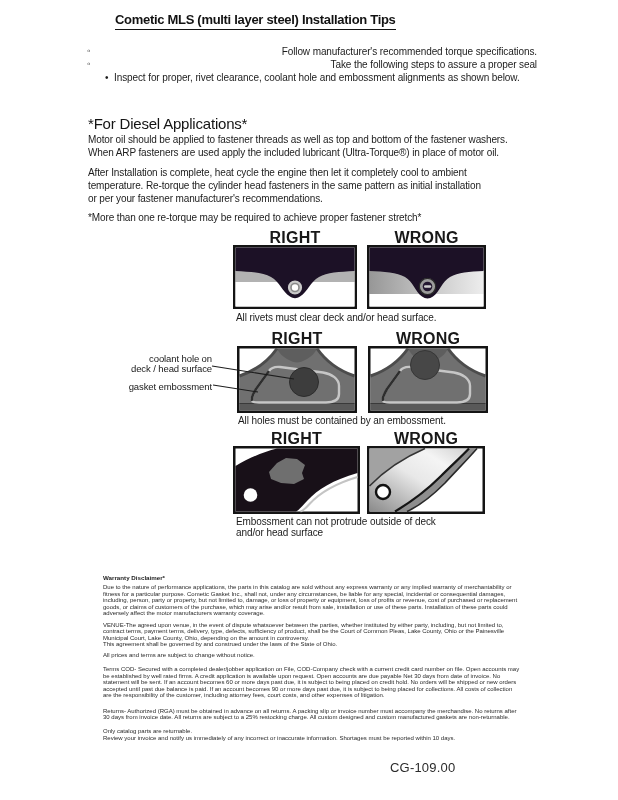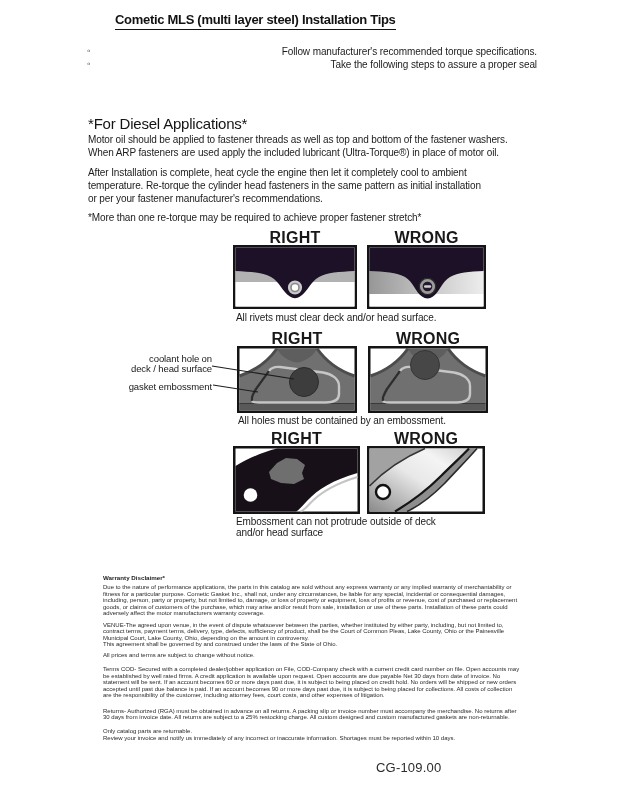--- a/index.html
+++ b/index.html
@@ -45,20 +45,21 @@
 </head>
 <body>
 
 <div class="abs" style="left:99px; top:10px;margin-left:16px;">
   <span class="title">Cometic MLS (multi layer steel) Installation Tips</span>
 </div>
 
 <div class="abs bullets" style="left:87px; top:45px; width:450px;">
   <div class="blt">Follow manufacturer's recommended torque specifications.</div>
   <div class="blt">Take the following steps to assure a proper seal</div>
+  <div class="sub">Inspect for proper, rivet clearance, coolant hole and embossment alignments as shown below.</div>
 </div>
 
 <div class="abs h2" style="left:88px; top:115px;">*For Diesel Applications*</div>
 <div class="abs para pre" style="left:88px; top:133px; width:460px;">Motor oil should be applied to fastener threads as well as top and bottom of the fastener washers.
 When ARP fasteners are used apply the included lubricant (Ultra-Torque®) in place of motor oil.</div>
 <div class="abs para pre" style="left:88px; top:166px; width:460px;">After Installation is complete, heat cycle the engine then let it completely cool to ambient
 temperature. Re-torque the cylinder head fasteners in the same pattern as initial installation
 or per your fastener manufacturer's recommendations.</div>
 <div class="abs para" style="left:88px; top:211px; width:460px;">*More than one re-torque may be required to achieve proper fastener stretch*</div>
 
@@ -180,13 +181,13 @@
 <div class="abs fine pre" style="left:103px; top:666px; width:432px;">Terms COD- Secured with a completed dealer/jobber application on File, COD-Company check with a current credit card number on file.  Open accounts may
 be established by well rated firms.  A credit application is available upon request.  Open accounts are due payable Net 30 days from date of invoice.  No
 statement will be sent.  If an account becomes 60 or more days past due, it is subject to being placed on credit hold.  No orders will be shipped or new orders
 accepted until past due balance is paid.  If an account becomes 90 or more days past due, it is subject to being placed for collections.  All costs of collection
 are the responsibility of the customer, including attorney fees, court costs, and other expenses of litigation.</div>
 <div class="abs fine pre" style="left:103px; top:707.5px; width:432px;">Returns- Authorized (RGA) must be obtained in advance on all returns.  A packing slip or invoice number must accompany the merchandise.  No returns after
 30 days from invoice date.  All returns are subject to a 25% restocking charge.  All custom designed and custom manufactured gaskets are non-returnable.</div>
 <div class="abs fine pre" style="left:103px; top:728px; width:432px;">Only catalog parts are returnable.
 Review your invoice and notify us immediately of any incorrect or inaccurate information.  Shortages must be reported within 10 days.</div>
 
-<div class="abs footer-code" style="left:376px; top:760px;">CG-109.00</div>
+<div class="abs footer-code" style="left:390px; top:760px;">CG-109.00</div>
 
 </body></html>

